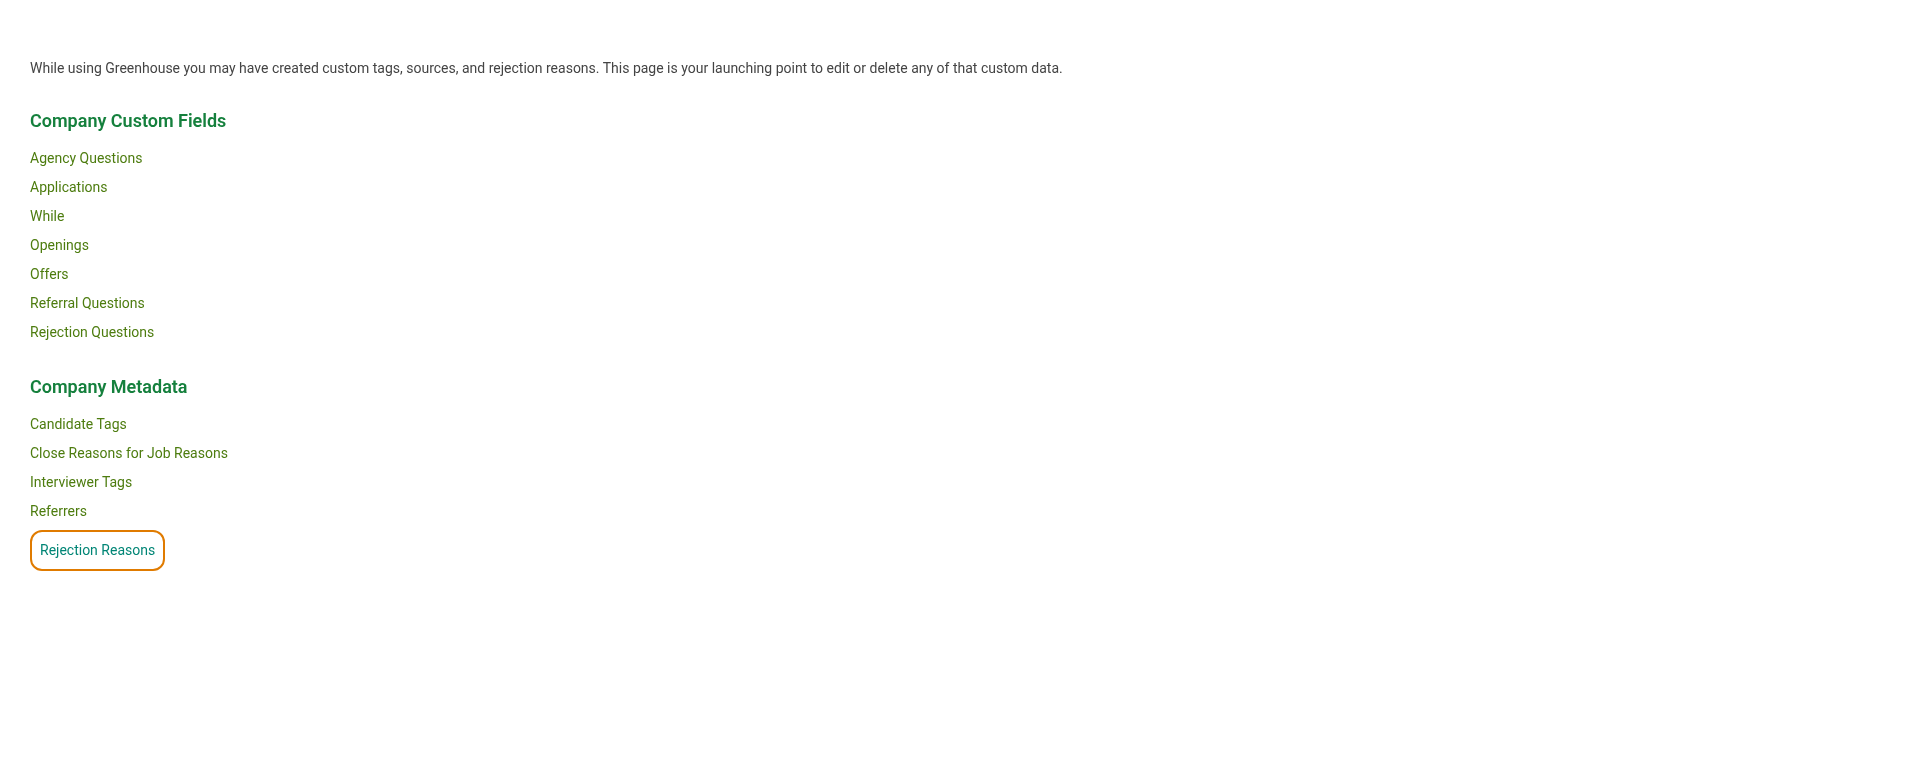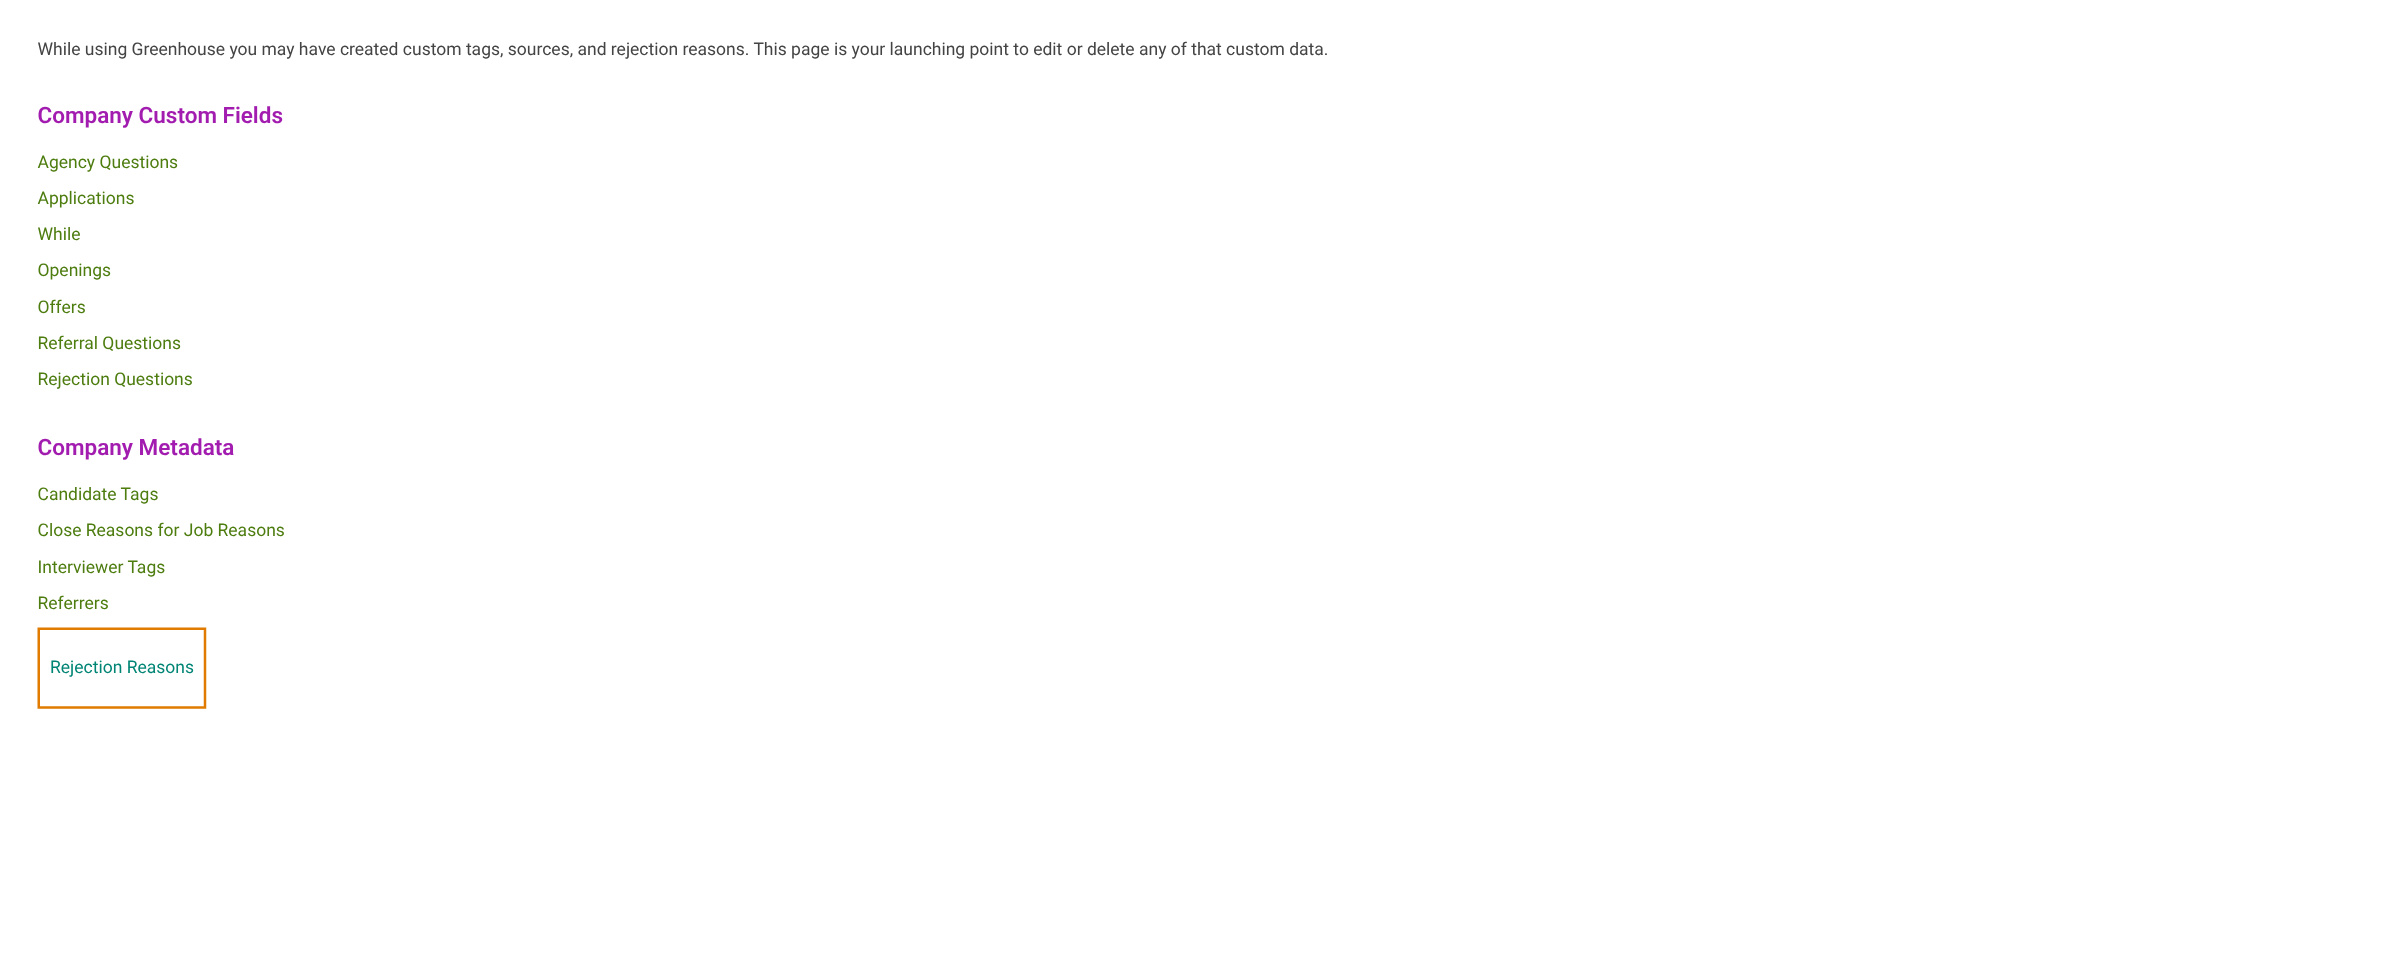--- a/index.html
+++ b/index.html
@@ -16,26 +16,27 @@
       line-height: 1.5;
       padding: 30px 30px;
       width: 1917px;
       min-height: 774px;
     }
 
     .intro-text {
       color: #444444;
       font-size: 14px;
       margin-bottom: 28px;
+      margin-top: 28px;
     }
 
     .section-title {
       font-size: 18px;
       font-weight: 600;
-      color: #a21caf;
+      color: #15803d;
       margin-bottom: 14px;
       margin-top: 0;
     }
 
     .section {
       margin-bottom: 30px;
     }
 
     .link-list {
       list-style: none;
@@ -50,22 +51,22 @@
     .link-item {
       color: #4d7c0f;
       text-decoration: none;
       font-size: 14px;
       cursor: pointer;
     }
 
     .link-item.highlighted {
       display: inline-block;
       border: 2px solid #e07b00;
-      border-radius: 0;
-      padding: 20px 8px;
+      border-radius: 12px;
+      padding: 8px 8px;
       color: #008575;
       text-decoration: none;
     }
   </style>
 </head>
 <body>
 
 <p class="intro-text">While using Greenhouse you may have created custom tags, sources, and rejection reasons. This page is your launching point to edit or delete any of that custom data.</p>
 
 <div id="sections-container">

